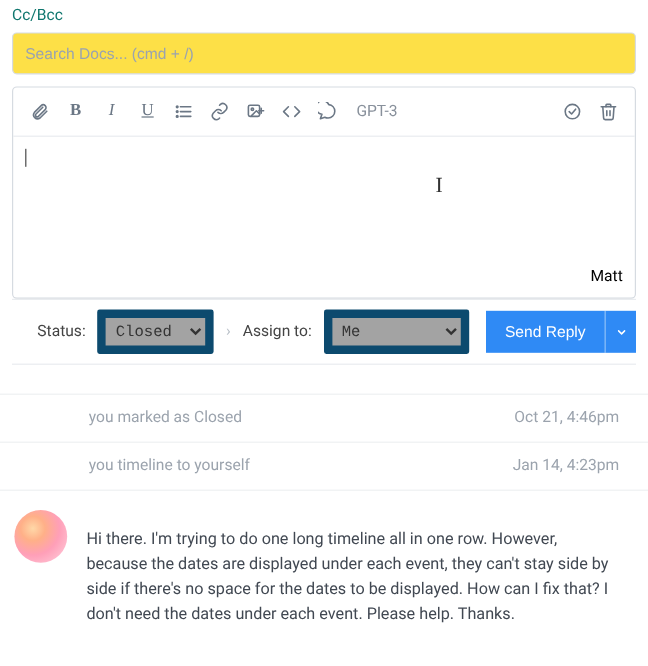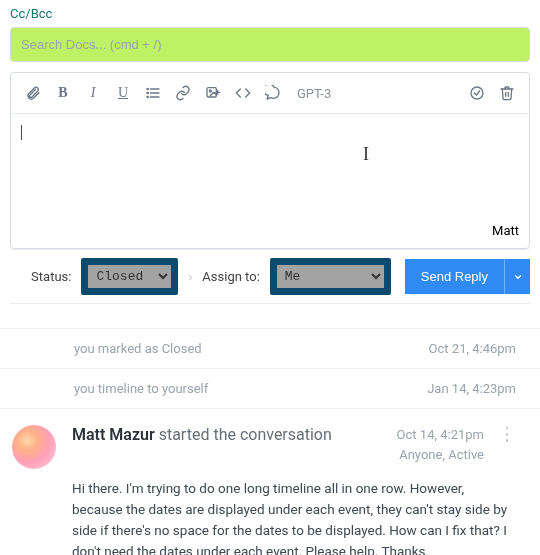--- a/index.html
+++ b/index.html
@@ -14,21 +14,21 @@
   }
   .wrap { padding: 6px 10px 0 10px; }
   .ccbcc { color: #0f766e; font-size: 13px; margin-bottom: 6px; cursor: pointer; }
   .search {
     width: 100%;
     border: 1px solid #d6dbe1;
     border-radius: 4px;
     padding: 9px 10px;
     font-size: 13px;
     color: #6b7785;
-    background: #bef264;
+    background: #fde047;
   }
   .search::placeholder { color: #9aa3af; }
   .editor-box { border: 1px solid #d6dbe1; border-radius: 4px; margin-top: 10px; }
   .toolbar {
     display: flex; align-items: center;
     padding: 6px 8px;
     border-bottom: 1px solid #e9ecef;
     gap: 2px;
   }
   .tbtn {
@@ -207,28 +207,15 @@
     </div>
     <div class="feed-row">
       <span>you timeline to yourself</span>
       <span class="time">Jan 14, 4:23pm</span>
     </div>
   </div>
 
 <div class="conv">
   <div class="avatar"></div>
   <div class="conv-body">
-    <div class="conv-head">
-      <div class="conv-title">
-        <span class="name">Matt Mazur</span>
-        <span>started the conversation</span>
-      </div>
-      <div class="head-right">
-        <div class="conv-meta">
-          <div>Oct 14, 4:21pm</div>
-          <div>Anyone, Active</div>
-        </div>
-        <div class="kebab">⋮</div>
-      </div>
-    </div>
     <div class="conv-text">Hi there. I'm trying to do one long timeline all in one row. However, because the dates are displayed under each event, they can't stay side by side if there's no space for the dates to be displayed. How can I fix that? I don't need the dates under each event. Please help. Thanks.</div>
   </div>
 </div>
 
 </body></html>

